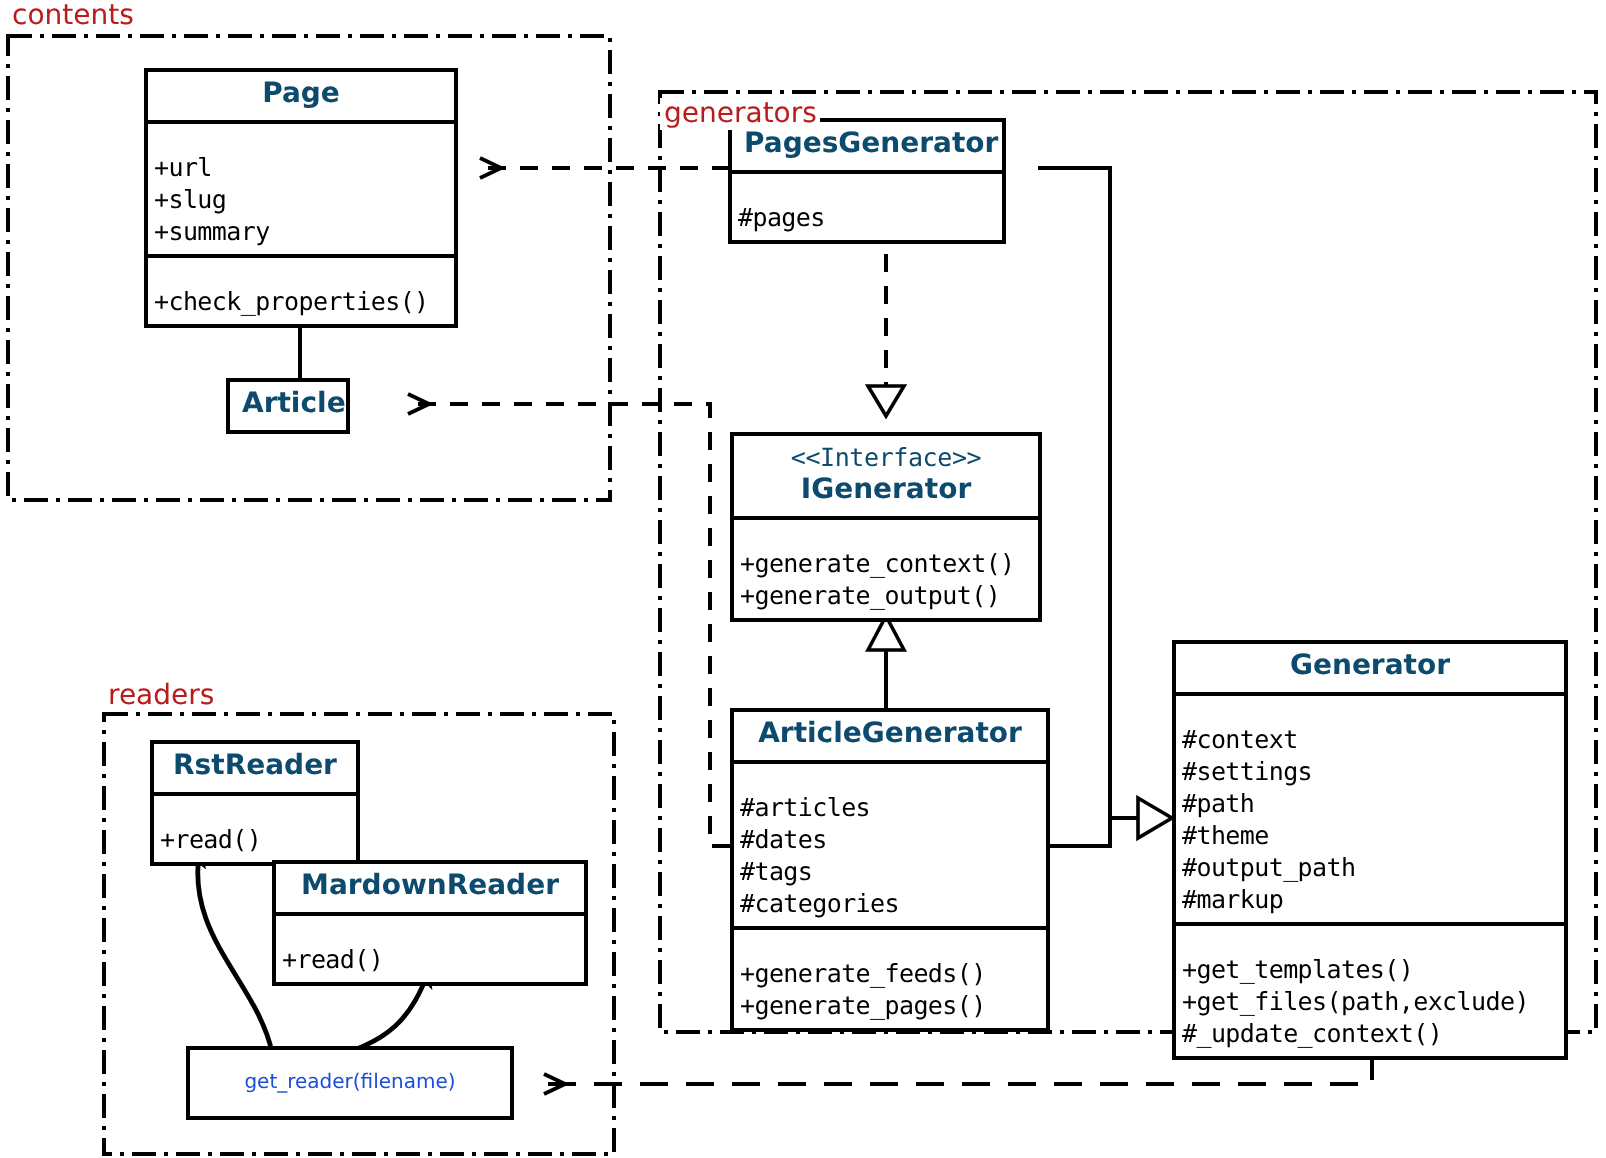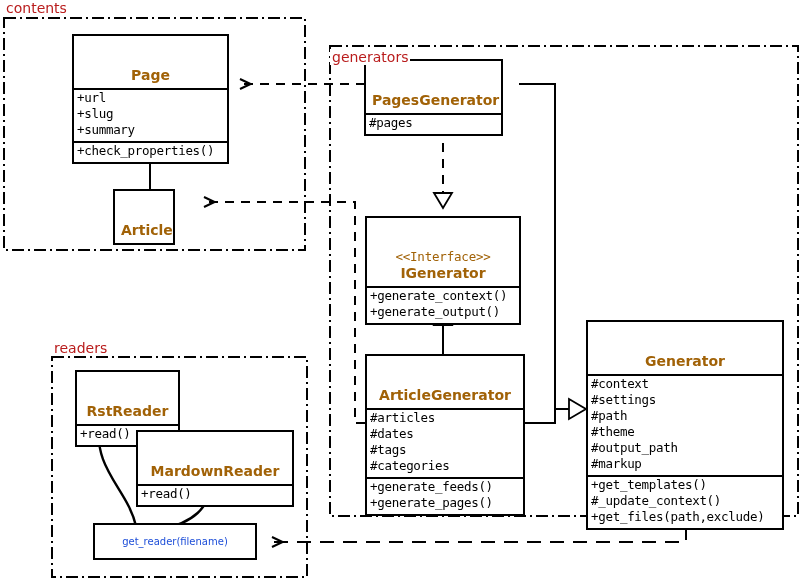--- a/index.html
+++ b/index.html
@@ -30,38 +30,37 @@
     border: 2px solid #000;
     background: #ffffff;
     z-index: 5;
   }
   .uml-name {
     box-sizing: border-box;
     text-align: center;
     font-weight: bold;
     font-size: 14px;
     font-family: "DejaVu Sans", sans-serif;
-    color: #a16207;
+    color: #0c4a6e;
     padding: 3px 6px 4px 6px;
     line-height: 17px;
     white-space: nowrap;
-    margin-top: 28px;
   }
   .uml-stereotype {
     display: block;
     font-weight: normal;
     font-size: 12.5px;
     font-family: "DejaVu Sans Mono", monospace;
     line-height: 16px;
     letter-spacing: -0.2px;
   }
   .uml-compartment {
     box-sizing: border-box;
     border-top: 2px solid #000;
-    padding: 0 3px 3px 3px;
+    padding: 14px 3px 3px 3px;
   }
   .uml-member {
     font-family: "DejaVu Sans Mono", monospace;
     font-size: 12.5px;
     line-height: 16px;
     color: #000;
     white-space: nowrap;
     letter-spacing: -0.3px;
   }
 
@@ -229,22 +228,22 @@
     <div class="uml-compartment">
       <div class="uml-member">#context</div>
       <div class="uml-member">#settings</div>
       <div class="uml-member">#path</div>
       <div class="uml-member">#theme</div>
       <div class="uml-member">#output_path</div>
       <div class="uml-member">#markup</div>
     </div>
     <div class="uml-compartment">
       <div class="uml-member">+get_templates()</div>
+      <div class="uml-member">+get_files(path,exclude)</div>
       <div class="uml-member">#_update_context()</div>
-      <div class="uml-member">+get_files(path,exclude)</div>
     </div>
   </div>
 
   <div class="uml-class" style="left:75px; top:370px; width:105px;">
     <div class="uml-name">RstReader</div>
     <div class="uml-compartment">
       <div class="uml-member">+read()</div>
     </div>
   </div>
 

